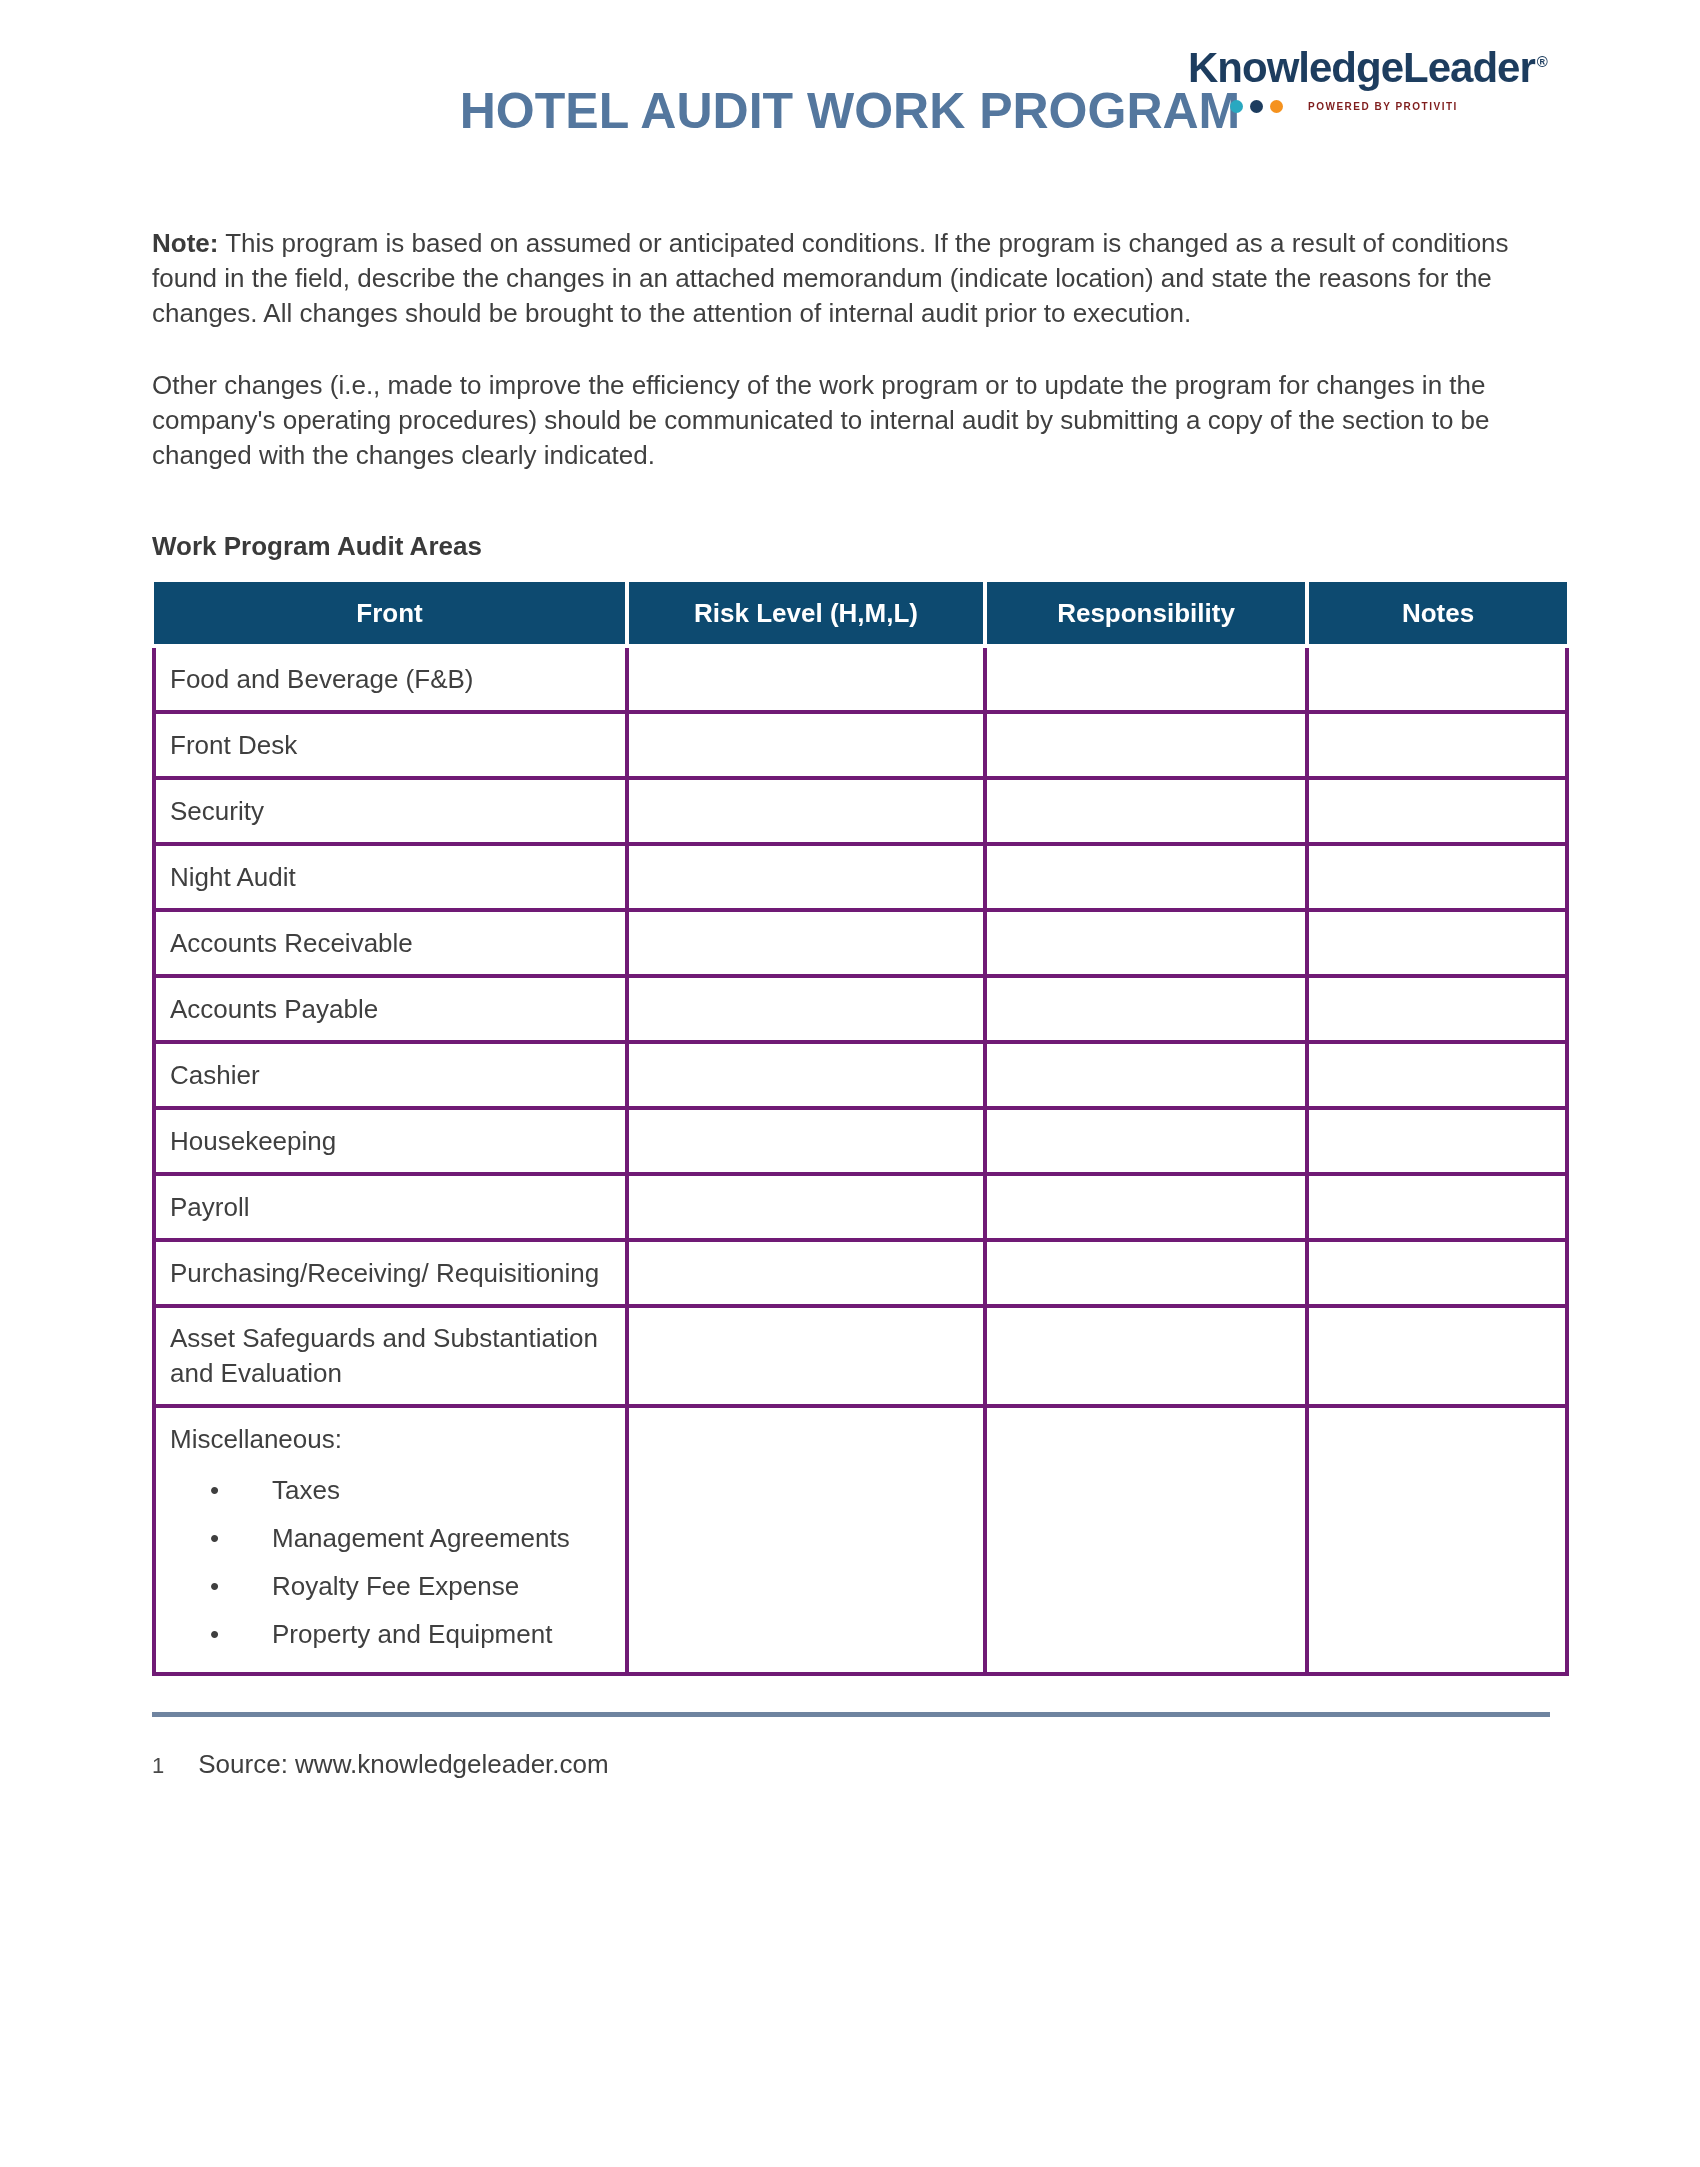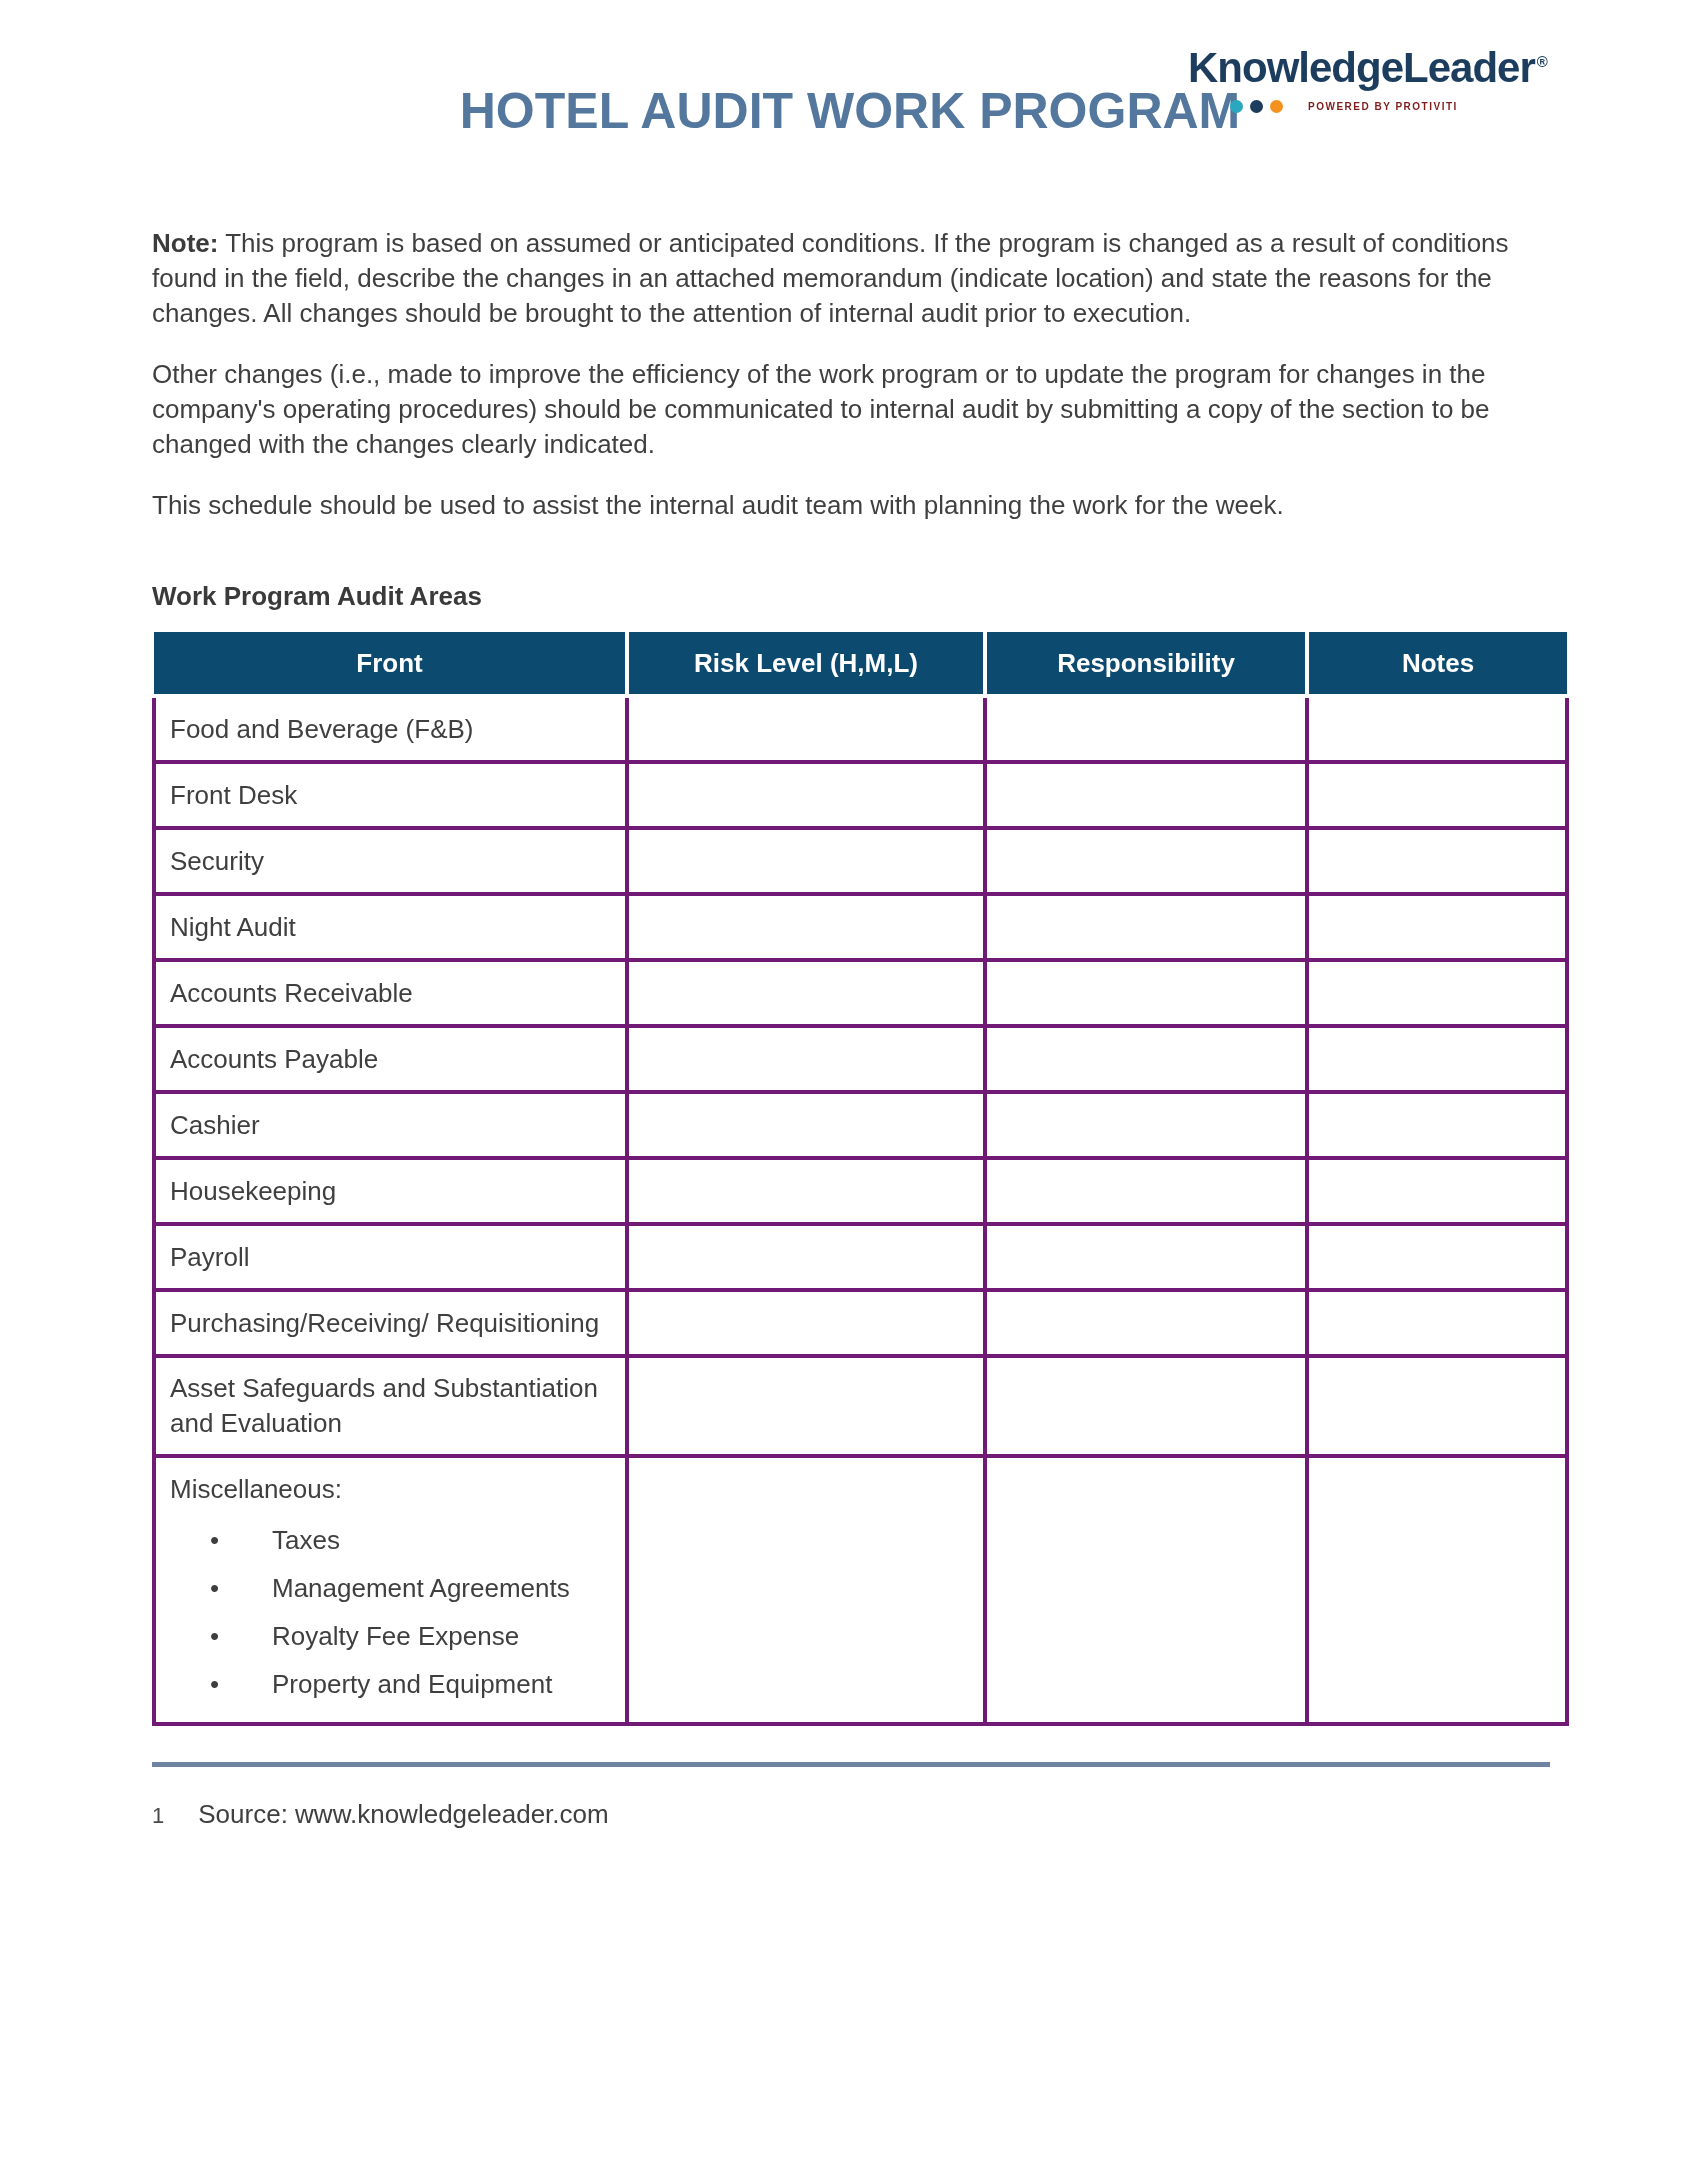--- a/index.html
+++ b/index.html
@@ -69,21 +69,21 @@
   .content {
     width: 1413px;
     margin-left: 152px;
   }
   .para {
     font-size: 26px;
     line-height: 35px;
     color: #3f3f3f;
   }
   .para-note  { margin-top: 86px; }
-  .para-other { margin-top: 26px; }
+  .para-other { margin-top: 37px; }
   .para-sched { margin-top: 26px; }
   .para strong { color: #3b3b3b; }
 
   
   .section-heading {
     margin-top: 58px;
     font-size: 26px;
     font-weight: bold;
     color: #3a3a3a;
   }
@@ -171,21 +171,20 @@
       <span class="dot dot-orange"></span>
       <span class="tagline">POWERED BY PROTIVITI</span>
     </div>
   </div>
 
   <div class="doc-title">HOTEL AUDIT WORK PROGRAM</div>
 
   <div class="content">
     <p class="para para-note"><strong>Note:</strong><span> This program is based on assumed or anticipated conditions. If the program is changed as a result of conditions found in the field, describe the changes in an attached memorandum (indicate location) and state the reasons for the changes. All changes should be brought to the attention of internal audit prior to execution.</span></p>
     <p class="para para-other">Other changes (i.e., made to improve the efficiency of the work program or to update the program for changes in the company's operating procedures) should be communicated to internal audit by submitting a copy of the section to be changed with the changes clearly indicated.</p>
-    <p class="para para-sched">This schedule should be used to assist the internal audit team with planning the work for the week.</p>
 
     <div class="section-heading">Work Program Audit Areas</div>
 
     <table class="audit-table">
       <colgroup>
           <col class="c1">
           <col class="c2">
           <col class="c3">
           <col class="c4">
         </colgroup>

